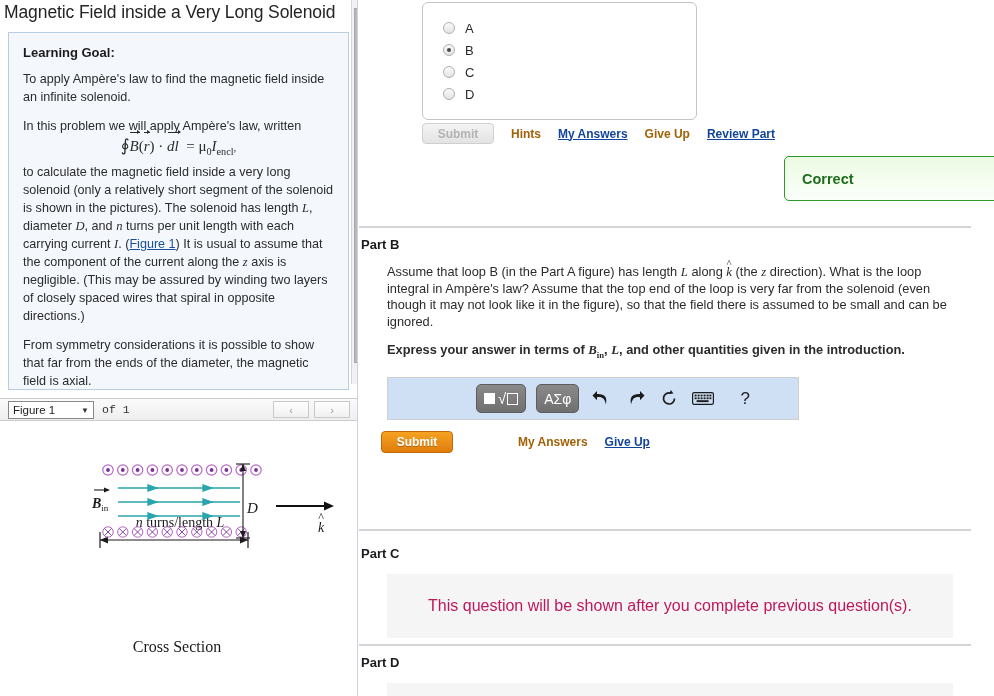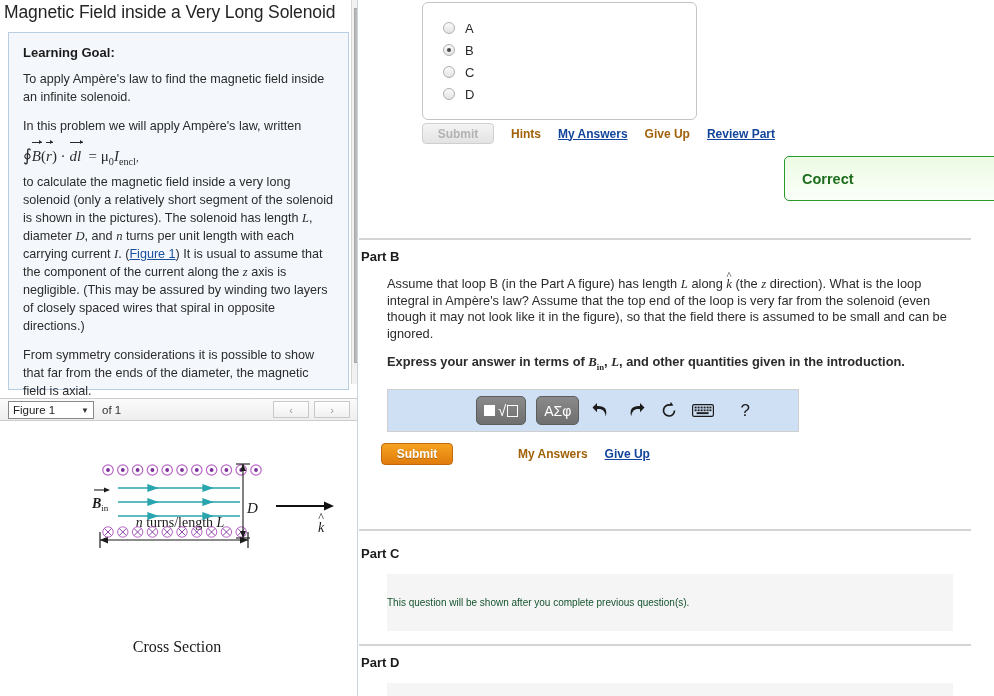--- a/index.html
+++ b/index.html
@@ -43,22 +43,22 @@
     margin: 0 0 10px 0;
   }
   .goal-p {
     margin: 0 0 11px 0;
     font-size: 12.6px;
     line-height: 18px;
     color: #2b2b2b;
   }
   .goal-p:last-child { margin-bottom: 0; }
   .mathline {
-    text-align: left;
-    margin: 12px 0 2px 0;
+    text-align: center;
+    margin: 2px 0 2px 0;
     font-family: "Liberation Serif", serif;
     font-size: 15px;
   }
   i.v { font-family: "Liberation Serif", serif; font-style: italic; }
   i.vb { font-family: "Liberation Serif", serif; font-style: italic; font-weight: bold; }
   .figlink { color: #1a4f9c; text-decoration: underline; cursor: pointer; }
   sub.sm { font-size: 0.68em; font-style: normal; font-family: "Liberation Serif", serif; }
 
   
   .vec { position: relative; display: inline-block; }
@@ -132,21 +132,21 @@
     color: #222;
     display: flex; align-items: center;
     padding-left: 4px;
     position: relative;
   }
   .figselect .cv {
     position: absolute; right: 4px; top: 50%;
     transform: translateY(-50%);
     font-size: 8px; color: #333;
   }
-  .figof { font-size: 11.5px; color: #333; margin-left: 8px; }
+  .figof { font-size: 11.5px; color: #333; margin-left: 8px; font-family: Liberation Mono, monospace; }
   .fignav { margin-left: auto; display: flex; padding-right: 8px; gap: 5px; }
   .navbtn {
     width: 36px; height: 17px;
     border: 1px solid #c8c8c8;
     background: linear-gradient(#ffffff, #f0f0f0);
     color: #9a9a9a;
     font-size: 11px;
     display: flex; align-items: center; justify-content: center;
   }
   .figcanvas {
@@ -279,23 +279,23 @@
     border-radius: 4px;
     background: linear-gradient(#f5a321, #e07c0c);
     color: #fff;
     font-weight: bold;
     font-size: 12px;
     display: flex; align-items: center; justify-content: center;
     text-shadow: 0 1px 0 rgba(0,0,0,.25);
   }
   .locked-box {
     background: #f5f5f5;
-    color: #14532d;
-    font-size: 10px;
-    text-align: left;
+    color: #be185d;
+    font-size: 16px;
+    text-align: center;
     padding: 23px 0;
   }
 </style>
 </head>
 <body>
 
 <div class="page">
 
   <div class="left-panel">
 
@@ -463,21 +463,21 @@
       <span class="lnk-dis">Hints</span>
       <span class="lnk">My Answers</span>
       <span class="lnk-dis">Give Up</span>
       <span class="lnk">Review Part</span>
     </div>
 
     <div class="correct-box">
       <span class="correct-txt">Correct</span>
     </div>
 
-    <div style="position:absolute; left:0; top:238px; width:612px;">
+    <div style="position:absolute; left:0; top:226px; width:612px;">
       <div class="hr"></div>
       <div class="part-head" style="padding:9px 0 0 2px;">Part B</div>
 
       <div class="part-body" style="padding:12px 18px 0 28px;">
         <span>Assume that loop B (in the Part A figure) has length </span><i class="v">L</i><span> along </span><i class="v hatv">k</i><span> (the </span><i class="v">z</i><span> direction). What is the loop integral in Ampère's law? Assume that the top end of the loop is very far from the solenoid (even though it may not look like it in the figure), so that the field there is assumed to be small and can be ignored.</span>
       </div>
 
       <div class="part-body" style="padding:12px 18px 0 28px; font-weight:bold;">
         <span>Express your answer in terms of </span><i class="vb">B</i><sub class="sm">in</sub><span>, </span><i class="vb">L</i><span>, and other quantities given in the introduction.</span>
       </div>

